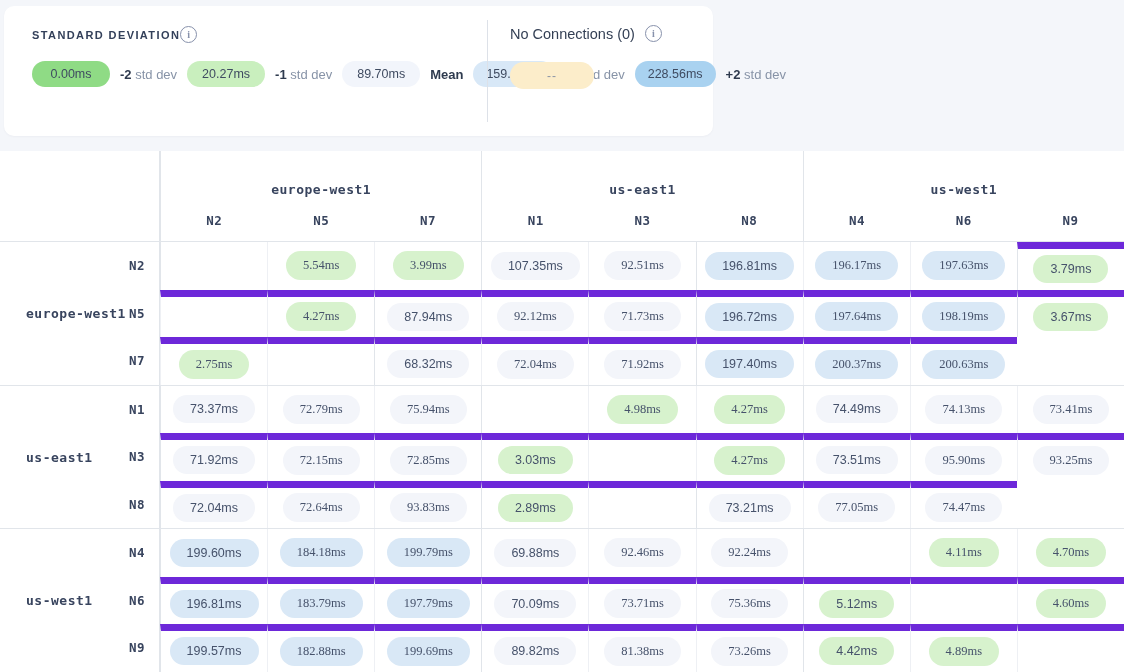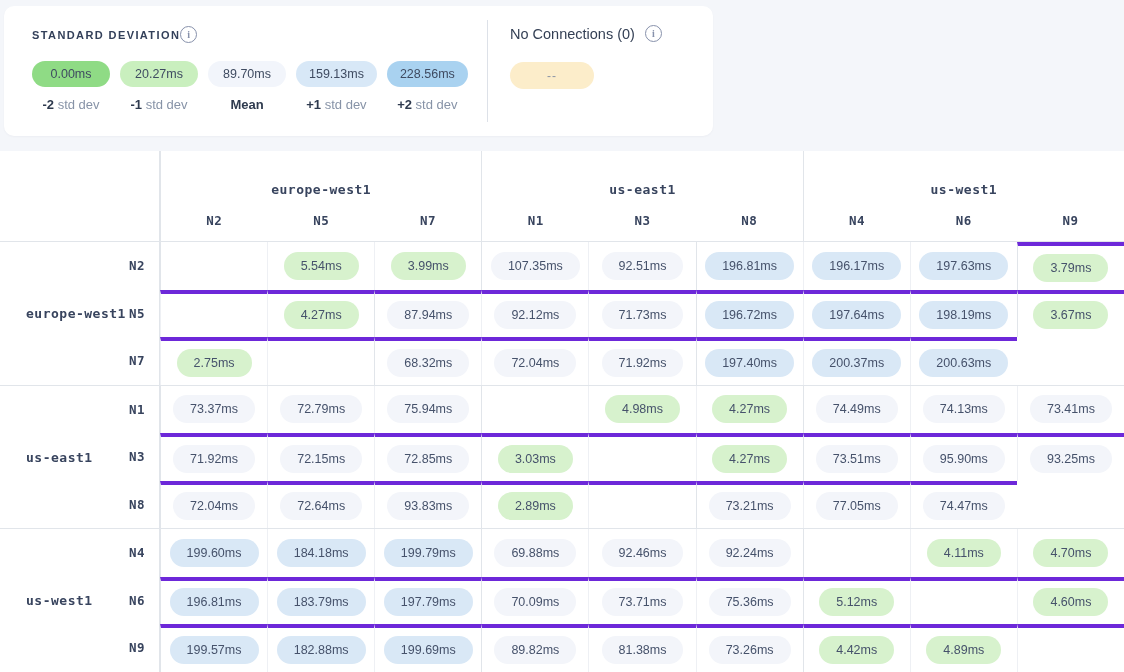--- a/index.html
+++ b/index.html
@@ -10,21 +10,21 @@
   .card { position:absolute; left:4px; top:6px; width:709px; height:130px;
           background:#ffffff; border-radius:10px; box-shadow:0 1px 2px rgba(40,50,70,.04); }
   .legend-block { position:absolute; left:28px; top:20px; }
   .legend-title-row { display:flex; align-items:center; margin-bottom:18px; }
   .legend-title { font-size:11px; font-weight:bold; letter-spacing:1.4px; color:#33405a; }
   .info-icon { width:17px; height:17px; border:1.5px solid #8property0;}
   .info-icon { display:inline-flex; align-items:center; justify-content:center;
                width:17px; height:17px; border:1.5px solid #8791ab; border-radius:50%;
                color:#8791ab; font-size:10px; font-weight:bold; font-family:"Liberation Serif", serif; }
   .legend-items { display:flex; gap:10px; }
-  .legend-item { display:flex; flex-direction:column; align-items:center; gap:10px; }
+  .legend-item { display:flex; flex-direction:row; align-items:center; gap:10px; }
   .legend-pill { min-width:78px; padding:6px 13px; border-radius:15px; text-align:center;
                  font-size:12.5px; color:#3f4b61; }
   .legend-label { font-size:13px; color:#8793a7; white-space:nowrap; }
   .legend-label b { color:#2e3a4e; font-weight:bold; }
   .lt-green-2 { background:var(--c-green2); }
   .lt-green-1 { background:var(--c-green1); }
   .lt-mean    { background:var(--c-mean); }
   .lt-blue-1  { background:var(--c-blue1);text-align:center; }
   .lt-blue-2  { background:var(--c-blue2); }
   .card-divider { position:absolute; left:483px; top:14px; height:102px; width:1px; background:#dde1e8; }
@@ -51,23 +51,23 @@
   .row-group { display:grid; grid-template-columns:160px repeat(9,1fr);
                grid-template-rows:repeat(3,47.5px); border-top:1px solid #e1e5ea; }
   .row-label-cell { grid-row:1 / span 3; grid-column:1; position:relative;
                     border-right:1px solid #e1e5ea; }
   .row-region { position:absolute; left:26px; top:50%; transform:translateY(-50%);
                 font-size:13px; letter-spacing:.5px; }
   .row-nodes { display:flex; flex-direction:column; height:100%; }
   .row-node { flex:1; display:flex; align-items:center; justify-content:flex-end;
               padding-right:14px; font-size:12.5px; letter-spacing:.5px; }
   .cell { display:flex; align-items:center; justify-content:center; }
-  .cell.inner-col { border-left:1px solid #eef0f4; }
+  .cell.inner-col { border-left:1px solid #eef0f4;font-family:Liberation Serif, serif; }
   .cell.group-col { border-left:1px solid #e1e5ea; }
-  .cell.row-sep { border-top:4px solid #6d28d9; }
+  .cell.row-sep { border-top:7px solid #6d28d9; }
   .pill { padding:7px 17px; border-radius:17px; font-size:12.5px; color:#46526b; white-space:nowrap; }
   .t-green { background:var(--c-cell-green); }
   .t-gray  { background:var(--c-cell-gray); }
   .t-blue  { background:var(--c-cell-blue); }
 </style>
 </head>
 <body>
 
 <div class="card">
   <div class="legend-block">

